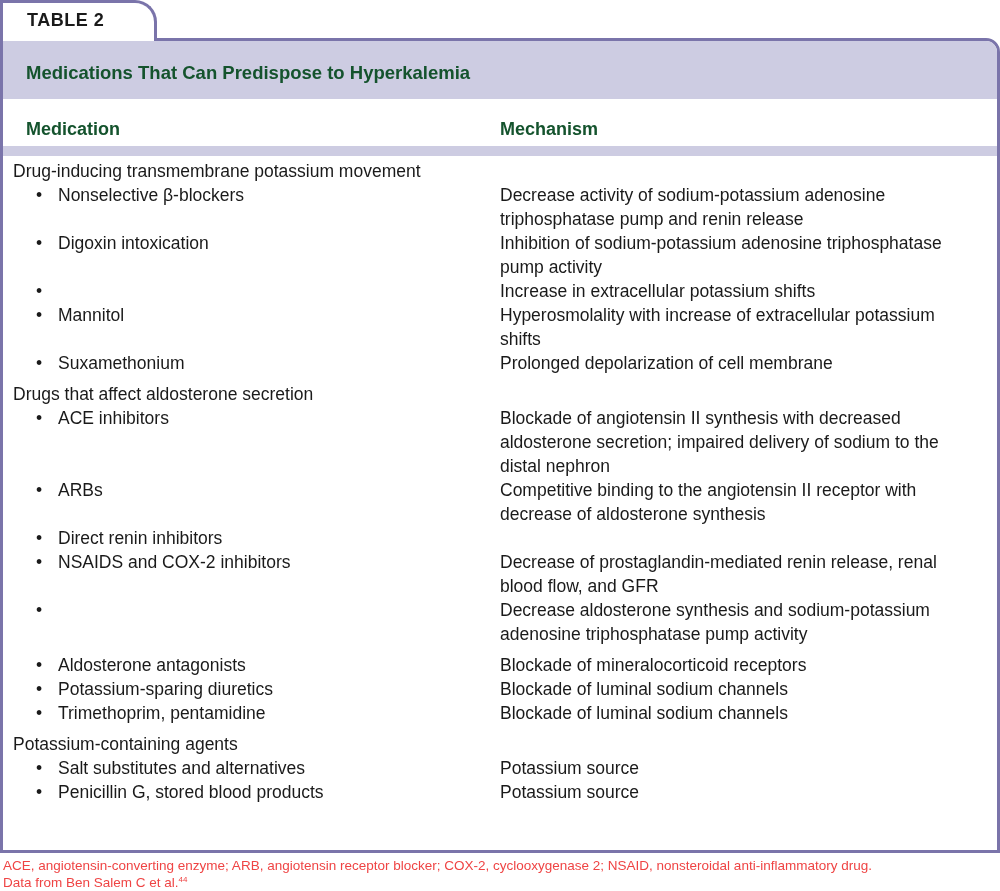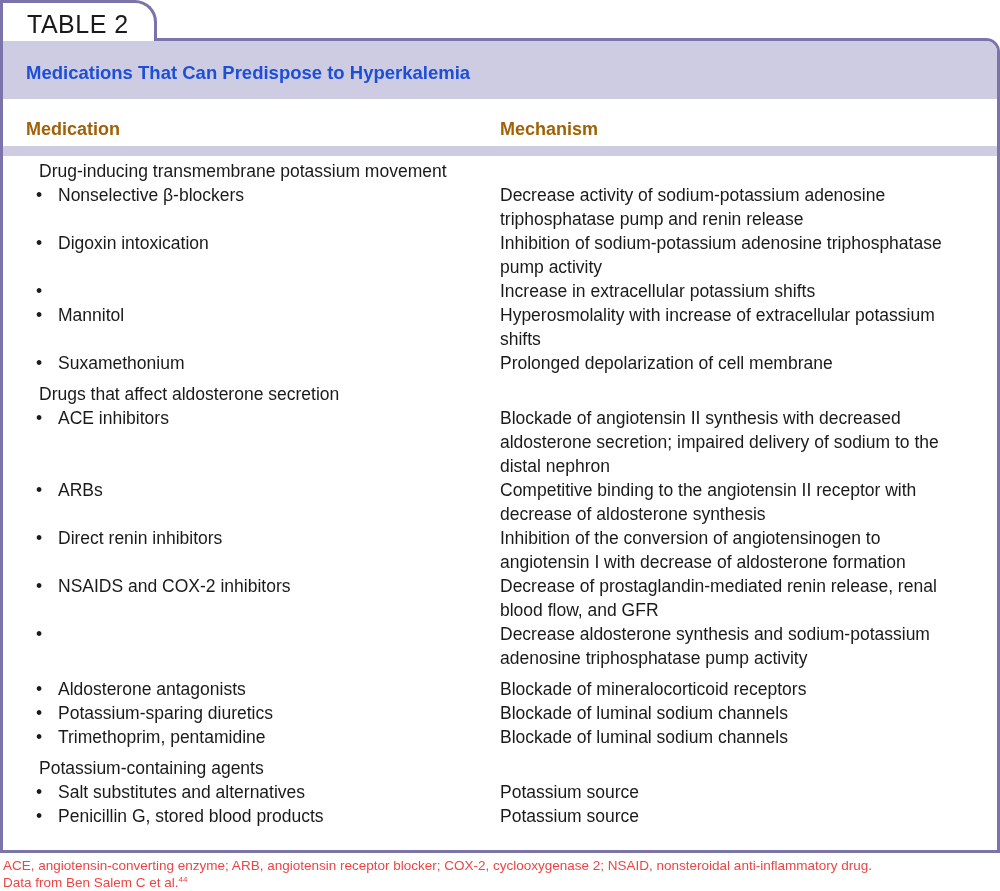--- a/index.html
+++ b/index.html
@@ -25,22 +25,22 @@
       border-bottom: none;
       border-radius: 0 22px 0 0;
       background: #ffffff;
       box-sizing: content-box;
       z-index: 2;
     }
     .tab-label {
       position: absolute;
       left: 24px;
       top: 7px;
-      font-size: 25px;
-      font-weight: normal;
+      font-size: 18px;
+      font-weight: bold;
       letter-spacing: 0.5px;
       color: #1a1a1a;
     }
     .box {
       position: absolute;
       left: 0;
       top: 38px;
       width: 994px;
       height: 809px;
       border: 3px solid #7a74aa;
@@ -56,28 +56,28 @@
       width: 100%;
       height: 58px;
       background: #cdcce2;
     }
     .title-text {
       position: absolute;
       left: 23px;
       top: 21px;
       font-size: 18.5px;
       font-weight: bold;
-      color: #1d4ed8;
+      color: #14532d;
     }
     .col-head {
       position: absolute;
       top: 78px;
       font-size: 18px;
       font-weight: bold;
-      color: #a16207;
+      color: #14532d;
     }
     .col-head.med { left: 23px; }
     .col-head.mech { left: 497px; }
     .sep-bar {
       position: absolute;
       left: 0;
       top: 105px;
       width: 100%;
       height: 10px;
       background: #cdcce2;
@@ -89,21 +89,21 @@
       width: 100%;
     }
     .group { margin-bottom: 7px; }
     .row {
       display: flex;
       font-size: 17.5px;
       line-height: 24px;
     }
     .cell-med {
       width: 474px;
-      padding-left: 36px;
+      padding-left: 10px;
       box-sizing: border-box;
       flex: none;
     }
     .cell-med.item {
       padding-left: 33px;
       display: flex;
     }
     .bullet {
       width: 22px;
       flex: none;
@@ -197,21 +197,20 @@
             <span class="bullet">•</span>
             <span>ARBs</span>
           </div>
           <div class="cell-mech">Competitive binding to the angiotensin II receptor with decrease of aldosterone synthesis</div>
         </div>
         <div class="row">
           <div class="cell-med item">
             <span class="bullet">•</span>
             <span>Direct renin inhibitors</span>
           </div>
-          <div class="cell-mech">Inhibition of the conversion of angiotensinogen to angiotensin I with decrease of aldosterone formation</div>
         </div>
         <div class="row">
           <div class="cell-med item">
             <span class="bullet">•</span>
             <span>NSAIDS and COX-2 inhibitors</span>
           </div>
           <div class="cell-mech">Decrease of prostaglandin-mediated renin release, renal blood flow, and GFR</div>
         </div>
         <div class="row">
           <div class="cell-med item">

